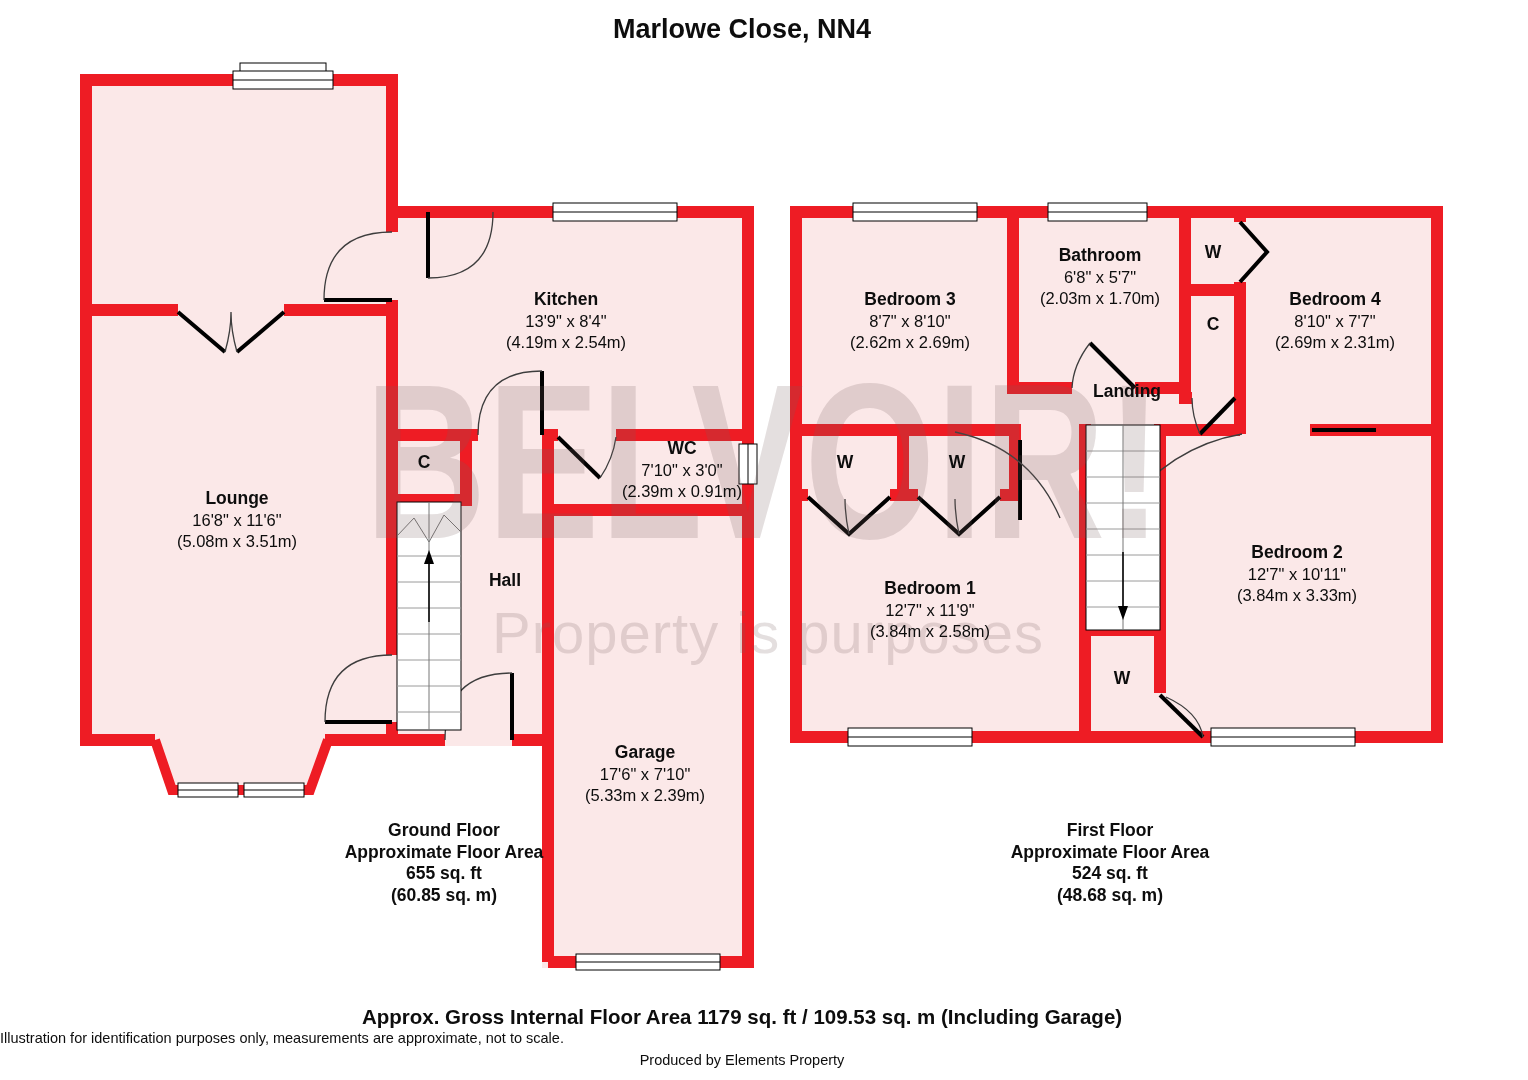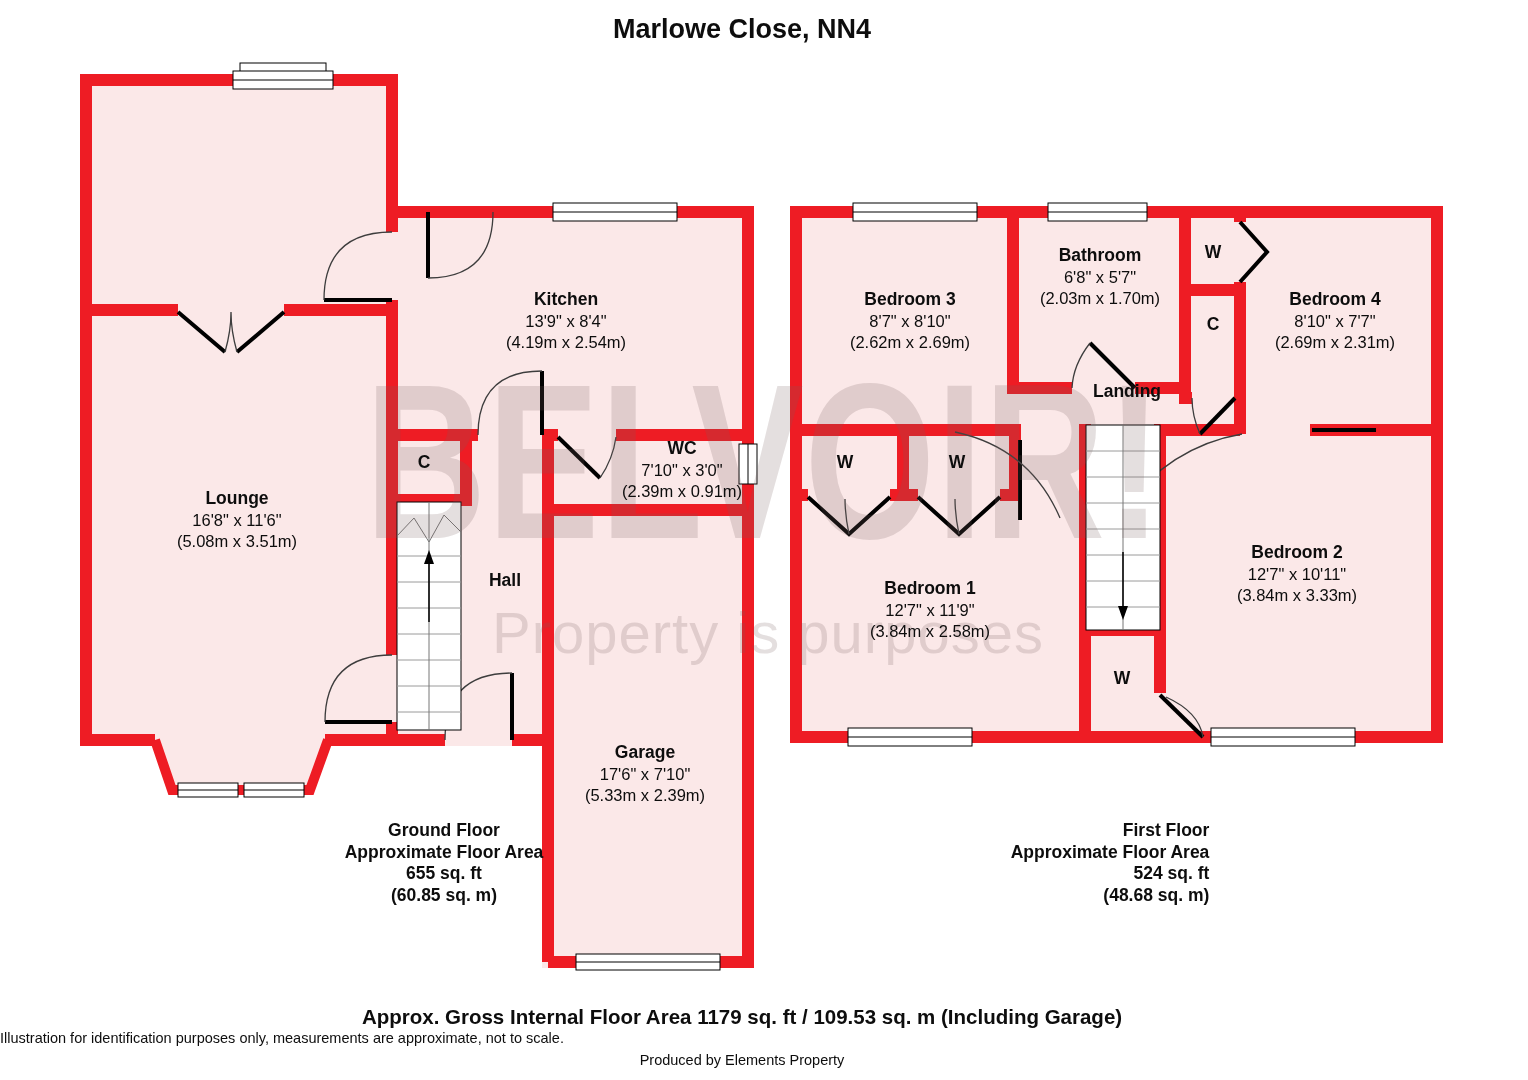--- a/index.html
+++ b/index.html
@@ -233,21 +233,21 @@
   <div class="tag" style="left:845px;top:462px;">W</div>
   <div class="tag" style="left:957px;top:462px;">W</div>
   <div class="tag" style="left:1122px;top:678px;">W</div>
 
   <div class="summary" style="left:413px;top:820px;margin-left:31px;">
     <span style="display:block">Ground Floor</span>
     <span style="display:block">Approximate Floor Area</span>
     <span style="display:block">655 sq. ft</span>
     <span style="display:block">(60.85 sq. m)</span>
   </div>
-  <div class="summary" style="left:1110px;top:820px;text-align:right;">
+  <div class="summary" style="left:1110px;top:820px;">
     <span style="display:block">First Floor</span>
     <span style="display:block">Approximate Floor Area</span>
     <span style="display:block">524 sq. ft</span>
     <span style="display:block">(48.68 sq. m)</span>
   </div>
 
   <div id="footer-gross">Approx. Gross Internal Floor Area 1179 sq. ft / 109.53 sq. m (Including Garage)</div>
   <div id="footer-disclaimer">Illustration for identification purposes only, measurements are approximate, not to scale.</div>
   <div id="footer-produced">Produced by Elements Property</div>
 

